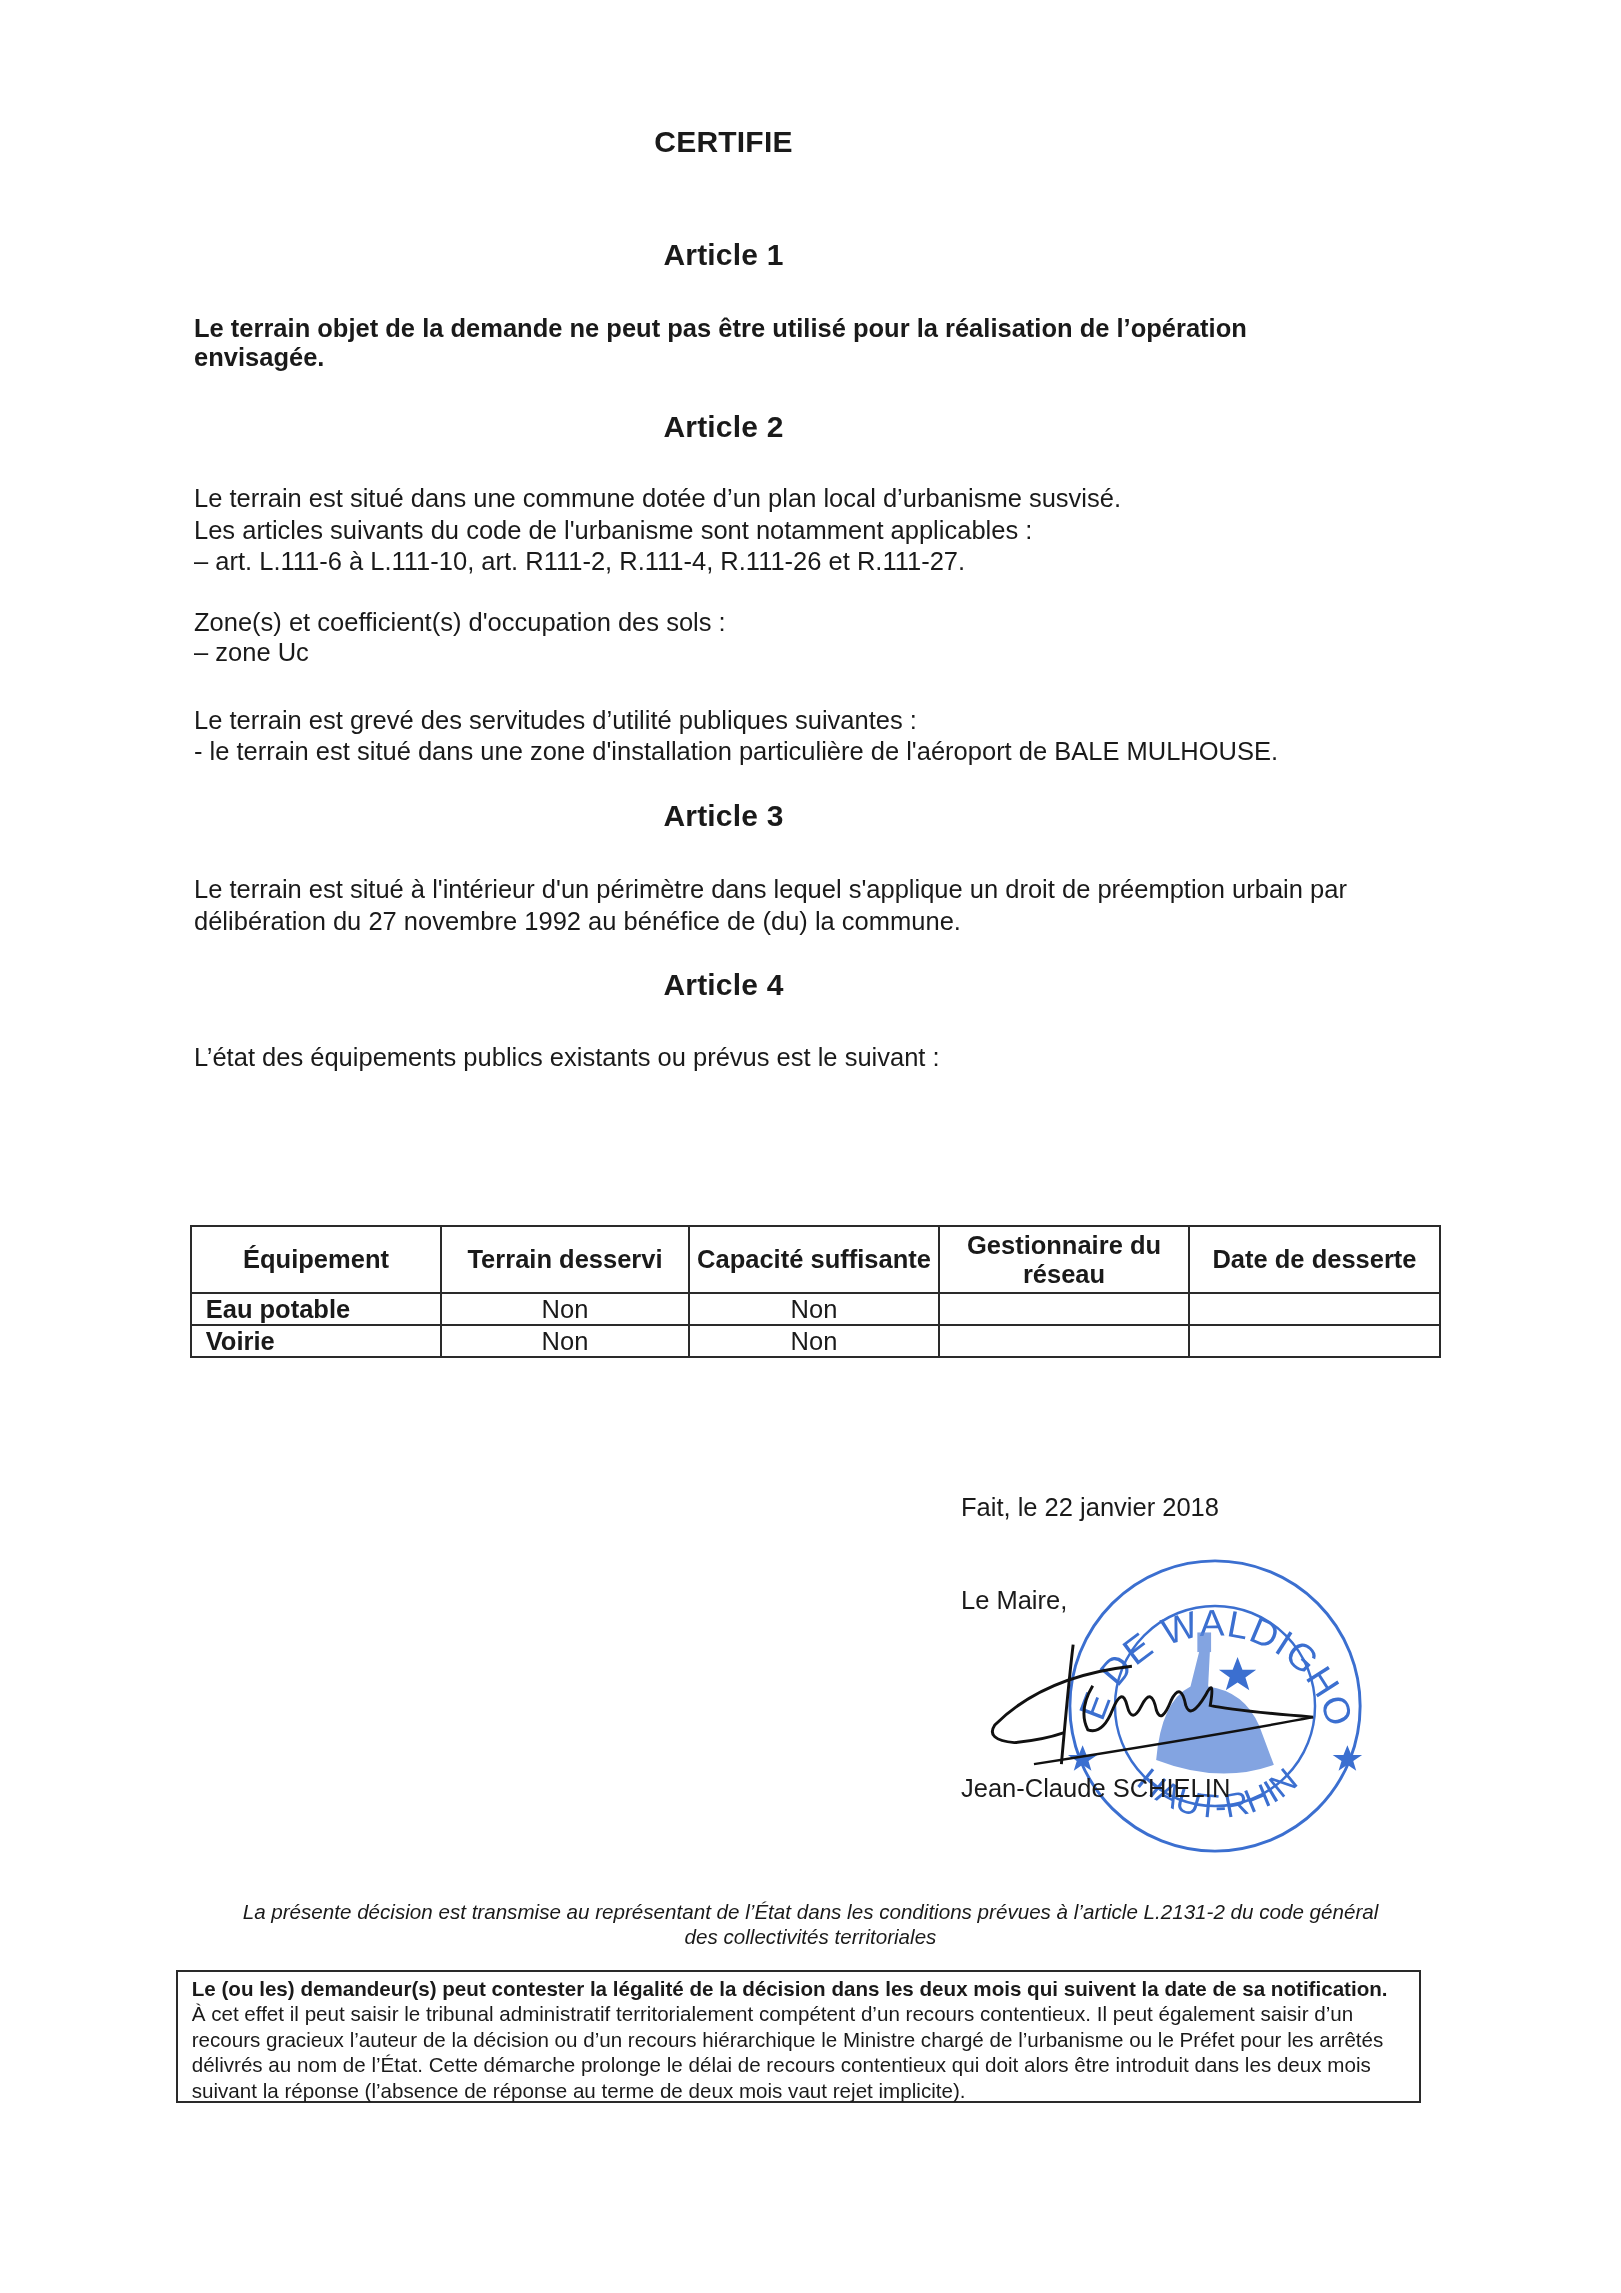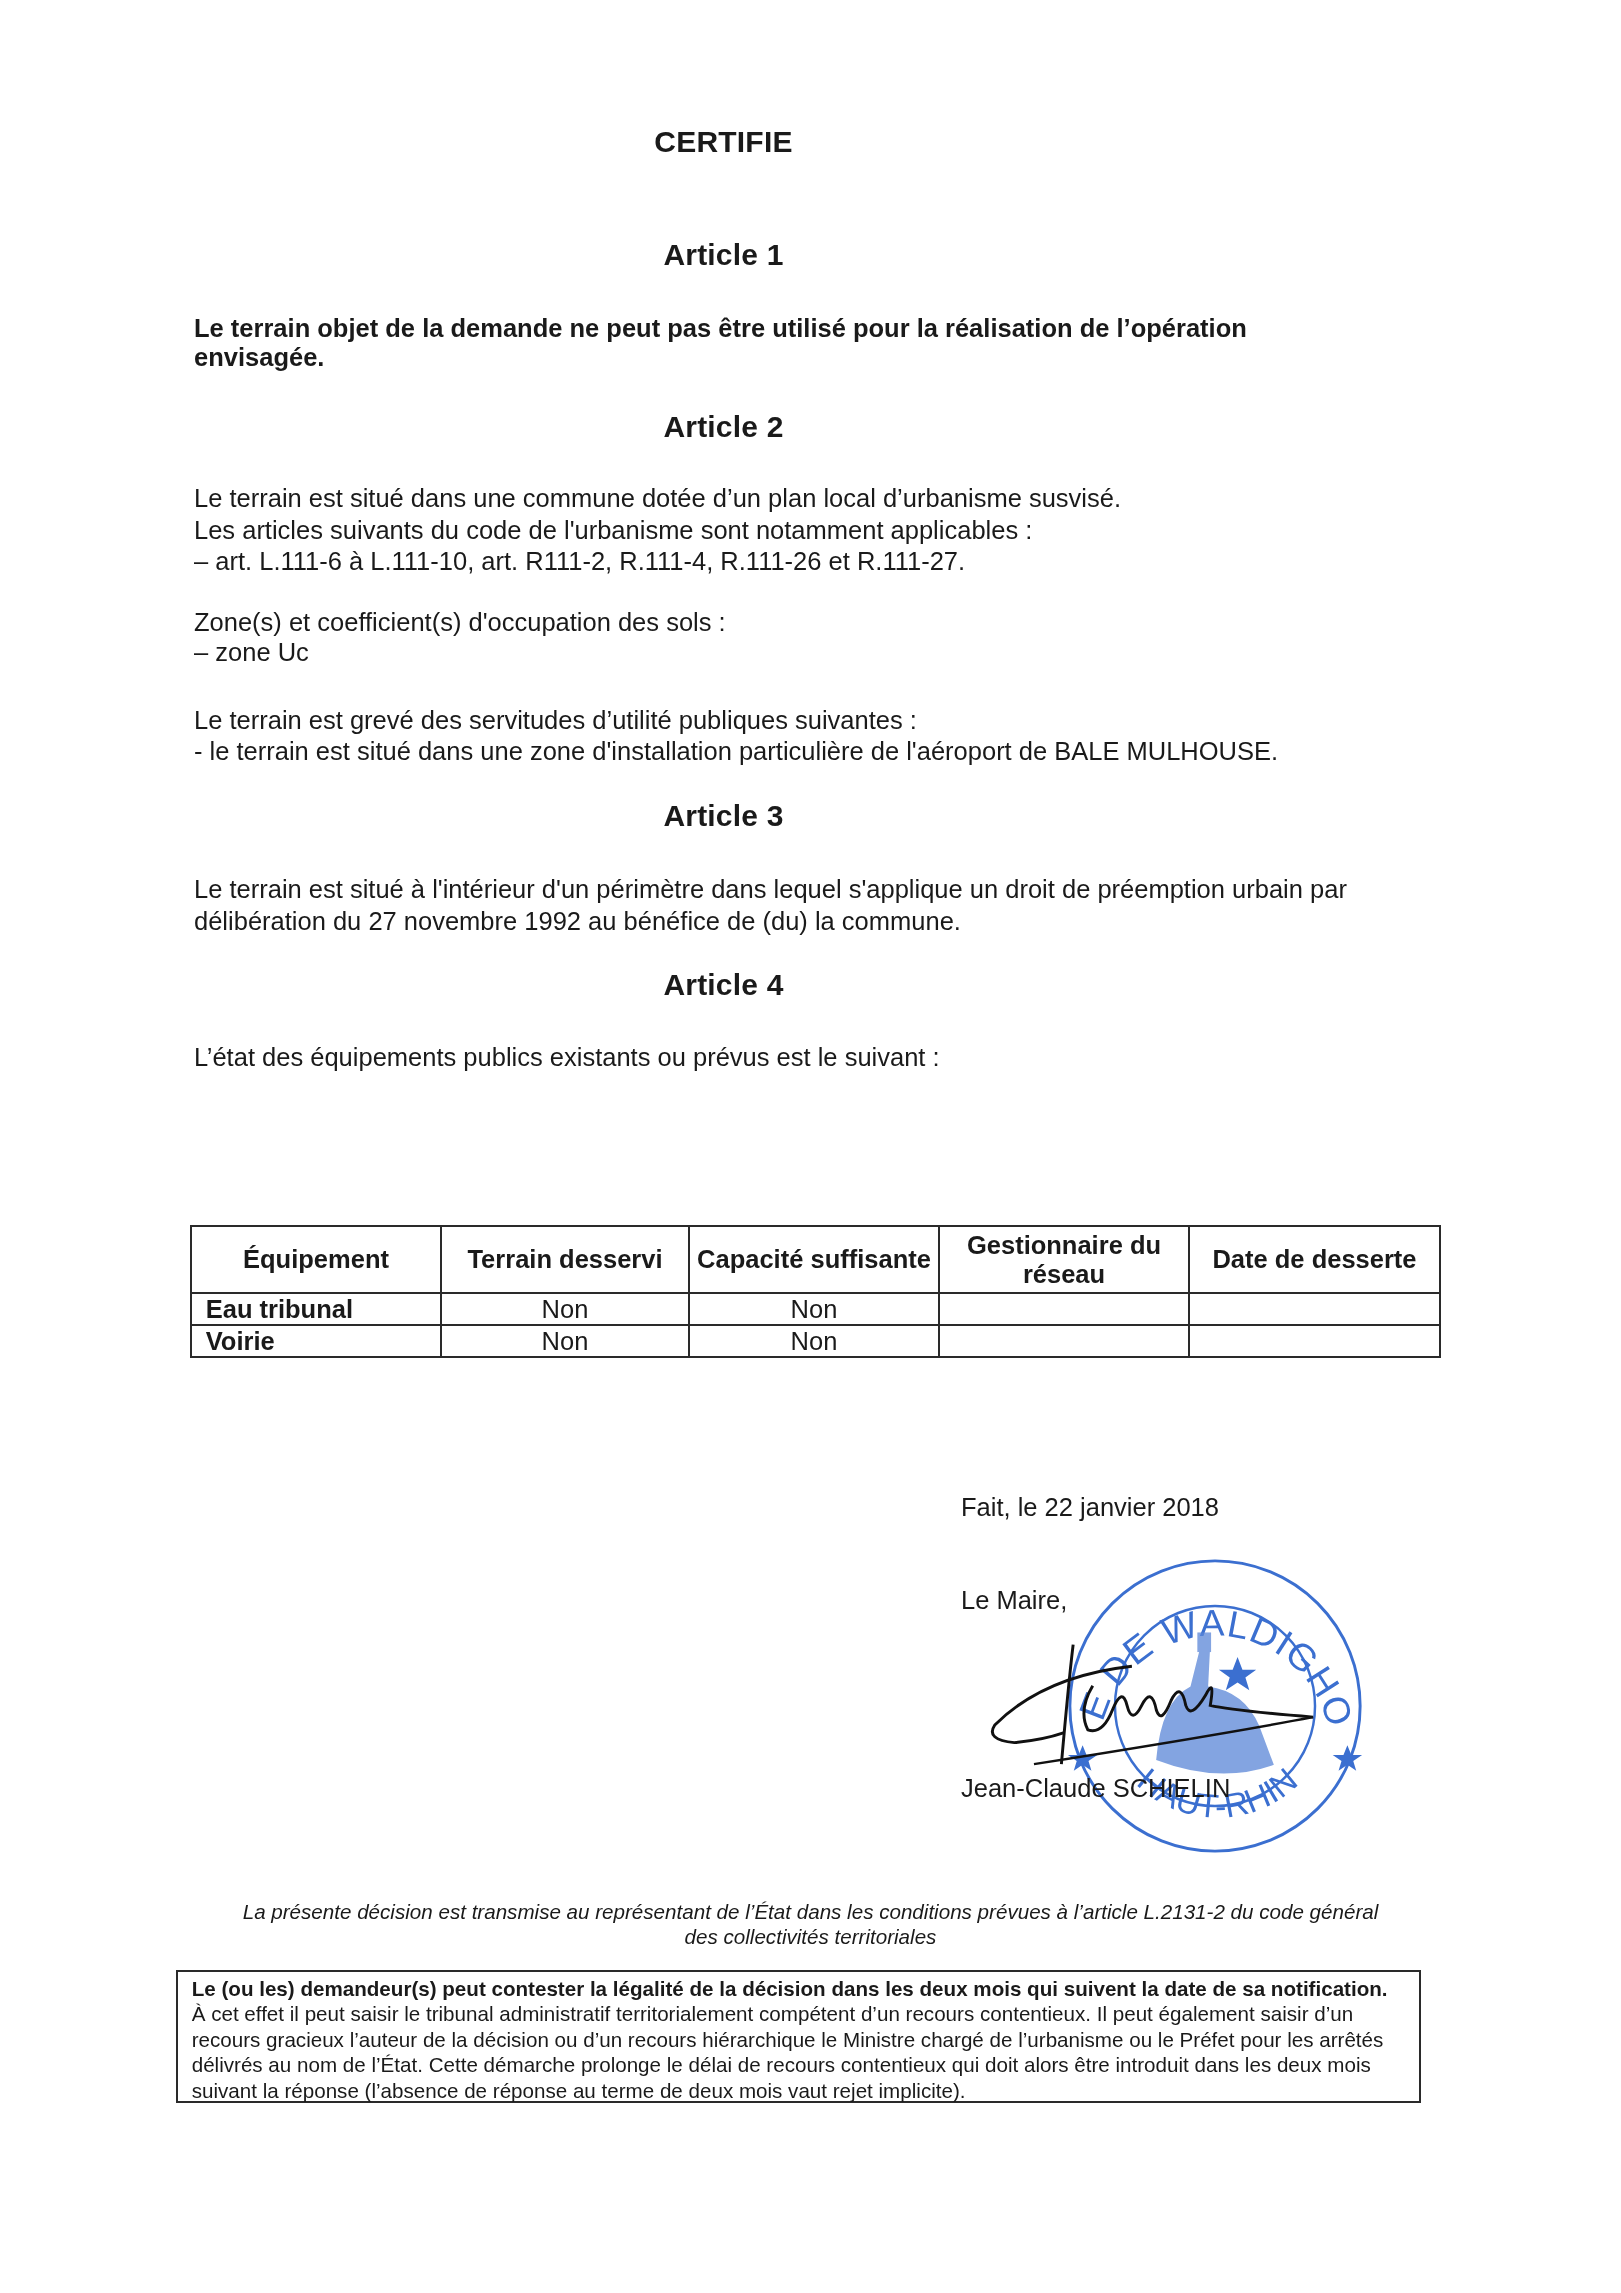--- a/index.html
+++ b/index.html
@@ -66,21 +66,21 @@
     <tr>
       <th>Équipement</th>
       <th>Terrain desservi</th>
       <th>Capacité suffisante</th>
       <th>Gestionnaire du réseau</th>
       <th>Date de desserte</th>
     </tr>
   </thead>
   <tbody>
     <tr>
-      <td class="label">Eau tribunal</td>
+      <td class="label">Eau potable</td>
       <td class="val">Non</td>
       <td class="val">Non</td>
       <td class="val"></td>
       <td class="val"></td>
     </tr>
     <tr>
       <td class="label">Voirie</td>
       <td class="val">Non</td>
       <td class="val">Non</td>
       <td class="val"></td>

